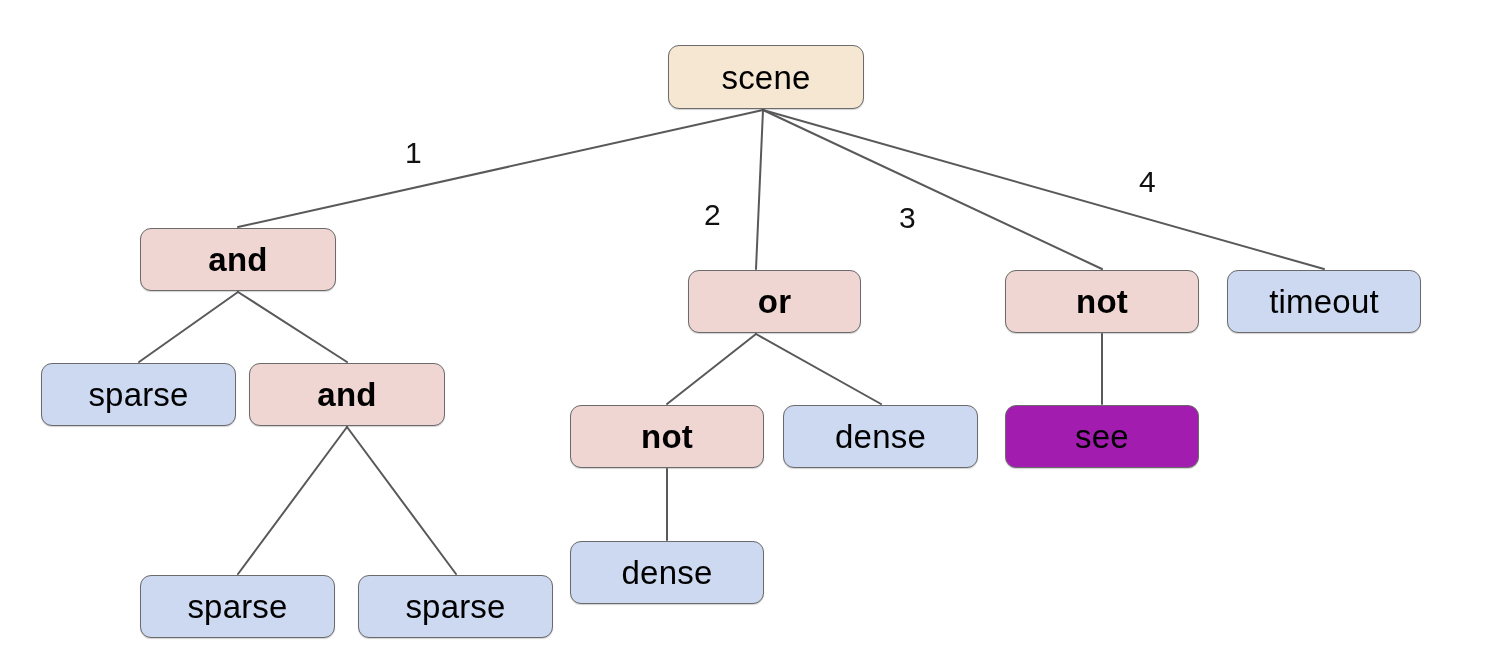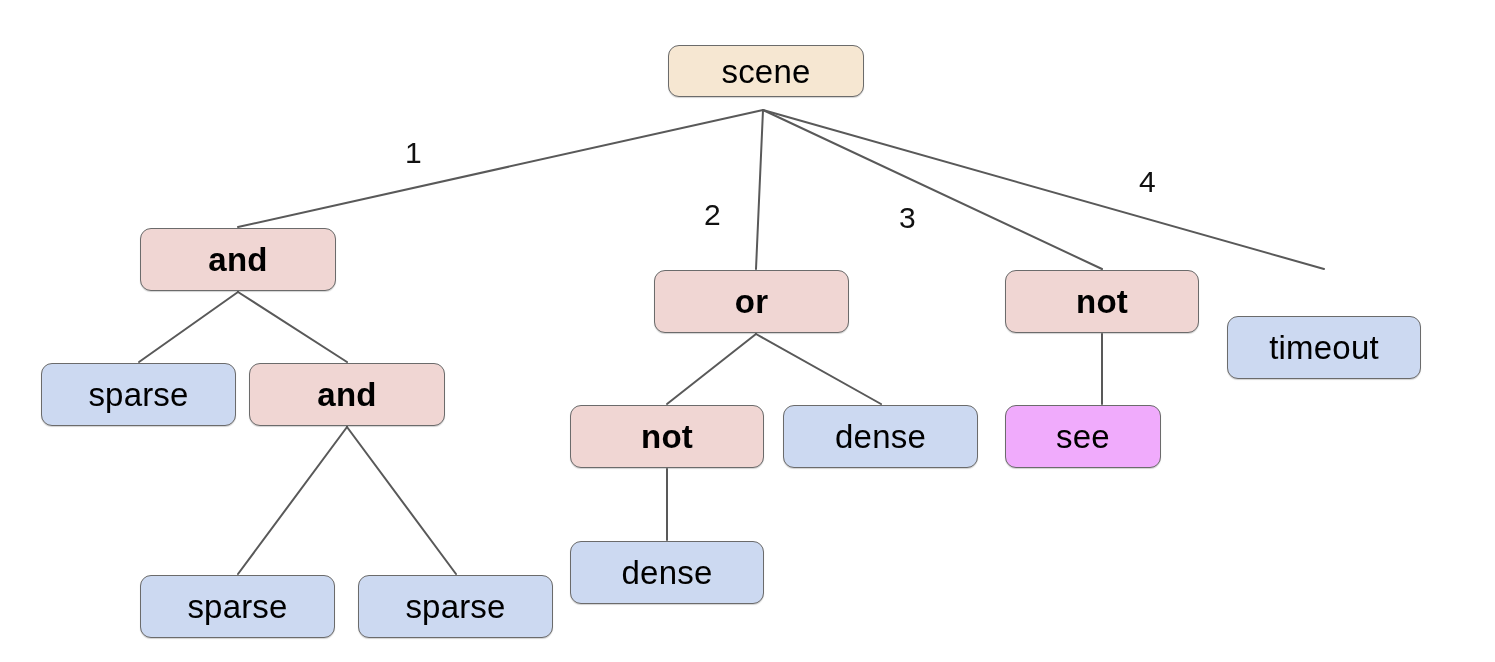--- a/index.html
+++ b/index.html
@@ -61,57 +61,57 @@
       <line x1="238" y1="292" x2="139" y2="362" stroke="#595959" stroke-width="2" stroke-linecap="round"></line>
       <line x1="238" y1="292" x2="347" y2="362" stroke="#595959" stroke-width="2" stroke-linecap="round"></line>
       <line x1="347" y1="427" x2="238" y2="574" stroke="#595959" stroke-width="2" stroke-linecap="round"></line>
       <line x1="347" y1="427" x2="456" y2="574" stroke="#595959" stroke-width="2" stroke-linecap="round"></line>
       <line x1="756" y1="334" x2="667" y2="404" stroke="#595959" stroke-width="2" stroke-linecap="round"></line>
       <line x1="756" y1="334" x2="881" y2="404" stroke="#595959" stroke-width="2" stroke-linecap="round"></line>
       <line x1="667" y1="469" x2="667" y2="540" stroke="#595959" stroke-width="2" stroke-linecap="round"></line>
       <line x1="1102" y1="334" x2="1102" y2="404" stroke="#595959" stroke-width="2" stroke-linecap="round"></line>
     </svg>
   <div id="node-layer">
-      <div class="node node-root" style="left: 668px; top: 45px; width: 196px; height: 52px; background: rgb(246, 231, 210); border-color: rgb(107, 107, 107);">
+      <div class="node node-root" style="left: 668px; top: 45px; width: 196px; height: 64px; background: rgb(246, 231, 210); border-color: rgb(107, 107, 107);">
         <span>scene</span>
       </div>
       <div class="node node-op" style="left: 140px; top: 228px; width: 196px; height: 63px; background: rgb(240, 214, 211); border-color: rgb(107, 107, 107);">
         <span>and</span>
       </div>
       <div class="node node-leaf" style="left: 41px; top: 363px; width: 195px; height: 63px; background: rgb(204, 217, 241); border-color: rgb(107, 107, 107);">
         <span>sparse</span>
       </div>
       <div class="node node-op" style="left: 249px; top: 363px; width: 196px; height: 63px; background: rgb(240, 214, 211); border-color: rgb(107, 107, 107);">
         <span>and</span>
       </div>
       <div class="node node-leaf" style="left: 140px; top: 575px; width: 195px; height: 63px; background: rgb(204, 217, 241); border-color: rgb(107, 107, 107);">
         <span>sparse</span>
       </div>
       <div class="node node-leaf" style="left: 358px; top: 575px; width: 195px; height: 63px; background: rgb(204, 217, 241); border-color: rgb(107, 107, 107);">
         <span>sparse</span>
       </div>
-      <div class="node node-op" style="left: 654px; top: 270px; width: 195px; height: 63px; background: rgb(240, 214, 211); border-color: rgb(107, 107, 107);">
+      <div class="node node-op" style="left: 688px; top: 270px; width: 173px; height: 63px; background: rgb(240, 214, 211); border-color: rgb(107, 107, 107);">
         <span>or</span>
       </div>
       <div class="node node-op" style="left: 570px; top: 405px; width: 194px; height: 63px; background: rgb(240, 214, 211); border-color: rgb(107, 107, 107);">
         <span>not</span>
       </div>
       <div class="node node-leaf" style="left: 783px; top: 405px; width: 195px; height: 63px; background: rgb(204, 217, 241); border-color: rgb(107, 107, 107);">
         <span>dense</span>
       </div>
       <div class="node node-leaf" style="left: 570px; top: 541px; width: 194px; height: 63px; background: rgb(204, 217, 241); border-color: rgb(107, 107, 107);">
         <span>dense</span>
       </div>
       <div class="node node-op" style="left: 1005px; top: 270px; width: 194px; height: 63px; background: rgb(240, 214, 211); border-color: rgb(107, 107, 107);">
         <span>not</span>
       </div>
-      <div class="node node-leaf" style="left: 1005px; top: 405px; width: 156px; height: 63px; background: #f0abfc; border-color: rgb(107, 107, 107);">
+      <div class="node node-leaf" style="left: 1005px; top: 405px; width: 194px; height: 63px; background: #a21caf; border-color: rgb(107, 107, 107);">
         <span>see</span>
       </div>
-      <div class="node node-leaf" style="left: 1227px; top: 270px; width: 194px; height: 63px; background: rgb(204, 217, 241); border-color: rgb(107, 107, 107); margin-top: 46px;">
+      <div class="node node-leaf" style="left: 1227px; top: 270px; width: 194px; height: 63px; background: rgb(204, 217, 241); border-color: rgb(107, 107, 107);">
         <span>timeout</span>
       </div>
     </div>
   <div id="label-layer">
       <div class="edge-label" style="left: 405px; top: 138px;">1</div>
       <div class="edge-label" style="left: 704px; top: 200px;">2</div>
       <div class="edge-label" style="left: 899px; top: 203px;">3</div>
       <div class="edge-label" style="left: 1139px; top: 167px;">4</div>
     </div>
 </div>

